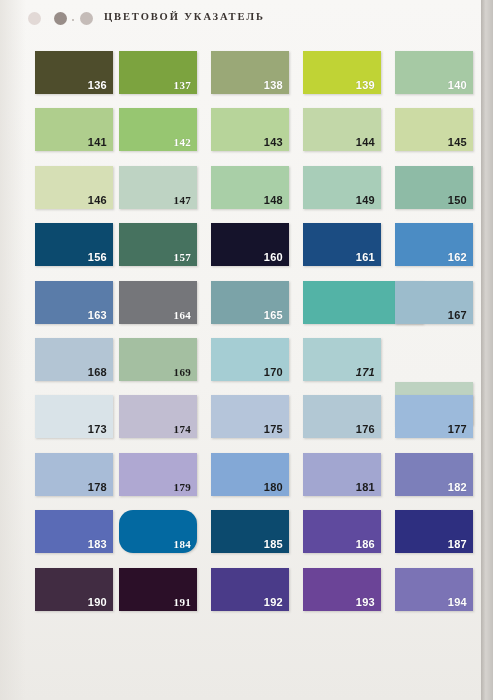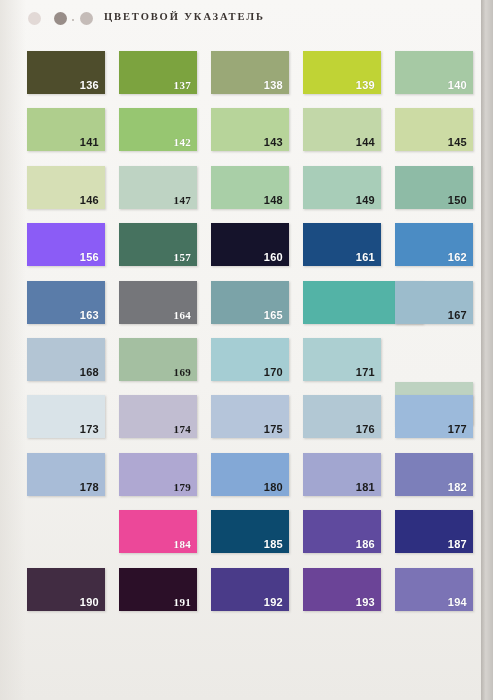--- a/index.html
+++ b/index.html
@@ -92,21 +92,21 @@
     position: relative;
     height: 57.4px;
   }
   .swatch {
     position: absolute;
     top: 0;
     width: 78px;
     height: 43px;
     box-shadow: 1px 1px 2px rgba(120,115,110,0.30);
   }
-  .swatch.c0 { left: 0px; }
+  .swatch.c0 { left: 8px; }
   .swatch.c1 { left: 92px; font-family: Liberation Serif, serif; }
   .swatch.c2 { left: 184px; }
   .swatch.c3 { left: 276px; }
   .swatch.c4 { left: 368px; }
 
   .swatch-label {
     position: absolute;
     right: 6px;
     bottom: 3px;
     font-size: 11px;
@@ -178,21 +178,21 @@
           <span class="swatch-label lbl-dark">148</span>
         </div>
         <div class="swatch c3" style="background: rgb(168, 205, 184);">
           <span class="swatch-label lbl-dark">149</span>
         </div>
         <div class="swatch c4" style="background: rgb(142, 187, 166);">
           <span class="swatch-label lbl-dark">150</span>
         </div>
       </div>
       <div class="row">
-        <div class="swatch c0" style="background: #8b5cf6;">
+        <div class="swatch c0" style="background: #0c4a6e;">
           <span class="swatch-label lbl-light">156</span>
         </div>
         <div class="swatch c1" style="background: rgb(70, 114, 95);">
           <span class="swatch-label lbl-light">157</span>
         </div>
         <div class="swatch c2" style="background: rgb(21, 19, 43);">
           <span class="swatch-label lbl-light">160</span>
         </div>
         <div class="swatch c3" style="background: rgb(27, 76, 130);">
           <span class="swatch-label lbl-light">161</span>
@@ -221,21 +221,21 @@
       <div class="row">
         <div class="swatch c0" style="background: rgb(179, 197, 212);">
           <span class="swatch-label lbl-dark">168</span>
         </div>
         <div class="swatch c1" style="background: rgb(164, 191, 161);">
           <span class="swatch-label lbl-dark">169</span>
         </div>
         <div class="swatch c2" style="background: rgb(165, 205, 211);">
           <span class="swatch-label lbl-dark">170</span>
         </div>
-        <div class="swatch c3" style="background: rgb(172, 207, 209);">
+        <div class="swatch c3" style="background: rgb(172, 207, 209); font-style: italic;">
           <span class="swatch-label lbl-dark">171</span>
         </div>
         <div class="swatch c4" style="background: rgb(189, 210, 192); margin-top: 44px;">
           <span class="swatch-label lbl-dark">172</span>
         </div>
       </div>
       <div class="row">
         <div class="swatch c0" style="background: rgb(217, 227, 232);">
           <span class="swatch-label lbl-dark">173</span>
         </div>
@@ -263,21 +263,24 @@
           <span class="swatch-label lbl-dark">180</span>
         </div>
         <div class="swatch c3" style="background: rgb(162, 166, 208);">
           <span class="swatch-label lbl-dark">181</span>
         </div>
         <div class="swatch c4" style="background: rgb(124, 127, 186);">
           <span class="swatch-label lbl-light">182</span>
         </div>
       </div>
       <div class="row">
-        <div class="swatch c1" style="background: #ec4899;">
+        <div class="swatch c0" style="background: rgb(90, 107, 182);">
+          <span class="swatch-label lbl-light">183</span>
+        </div>
+        <div class="swatch c1" style="background: #0369a1; border-radius: 14px;">
           <span class="swatch-label lbl-light">184</span>
         </div>
         <div class="swatch c2" style="background: #0c4a6e;">
           <span class="swatch-label lbl-light">185</span>
         </div>
         <div class="swatch c3" style="background: rgb(95, 74, 158);">
           <span class="swatch-label lbl-light">186</span>
         </div>
         <div class="swatch c4" style="background: rgb(46, 47, 128);">
           <span class="swatch-label lbl-light">187</span>

